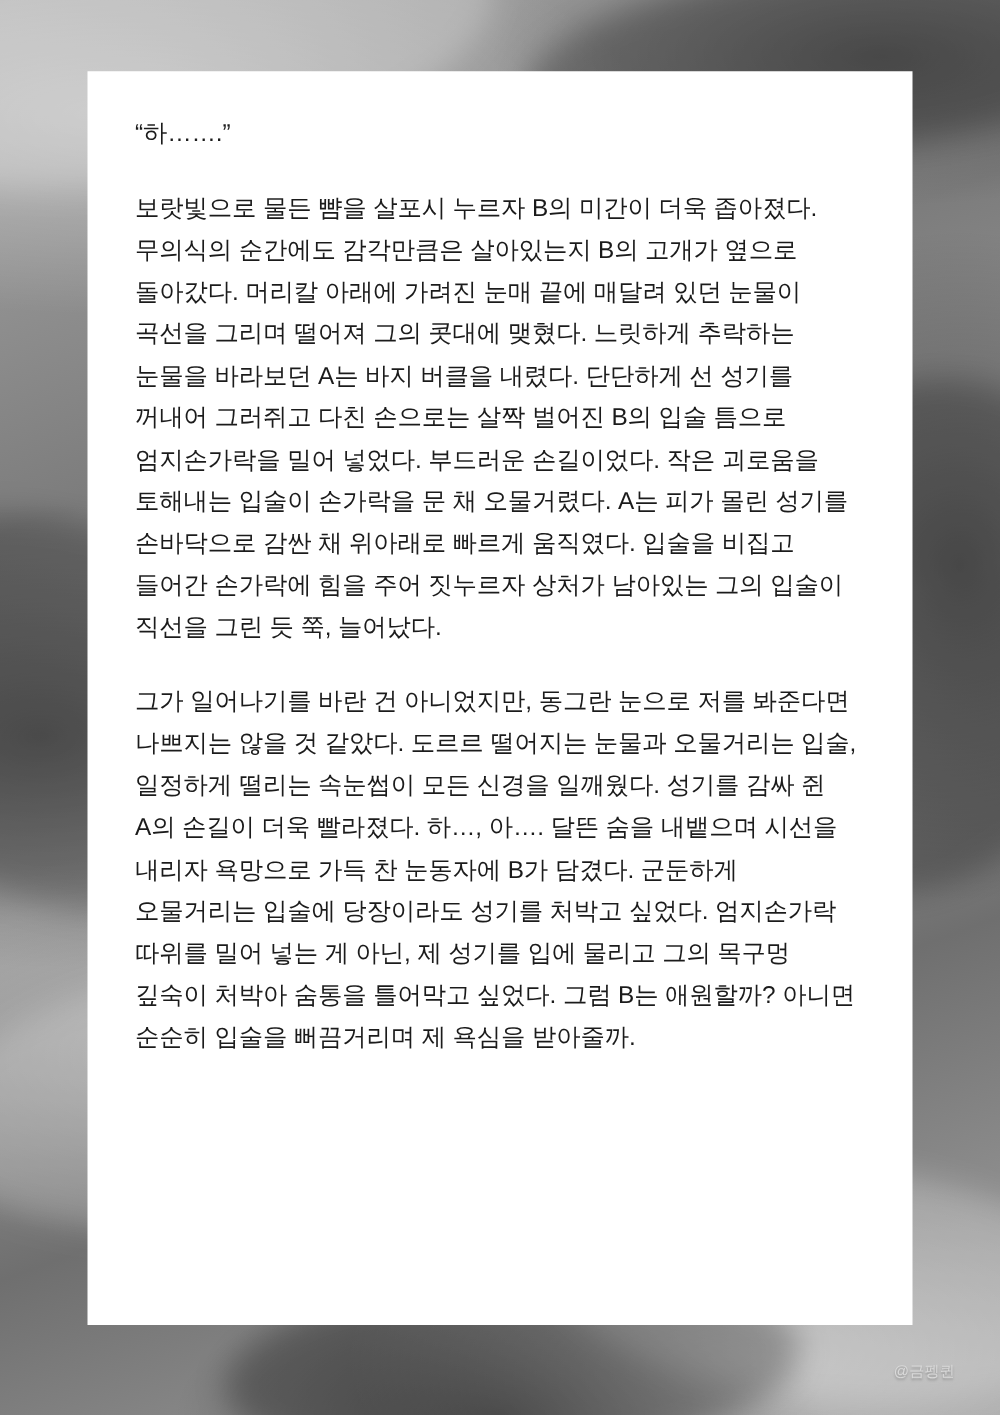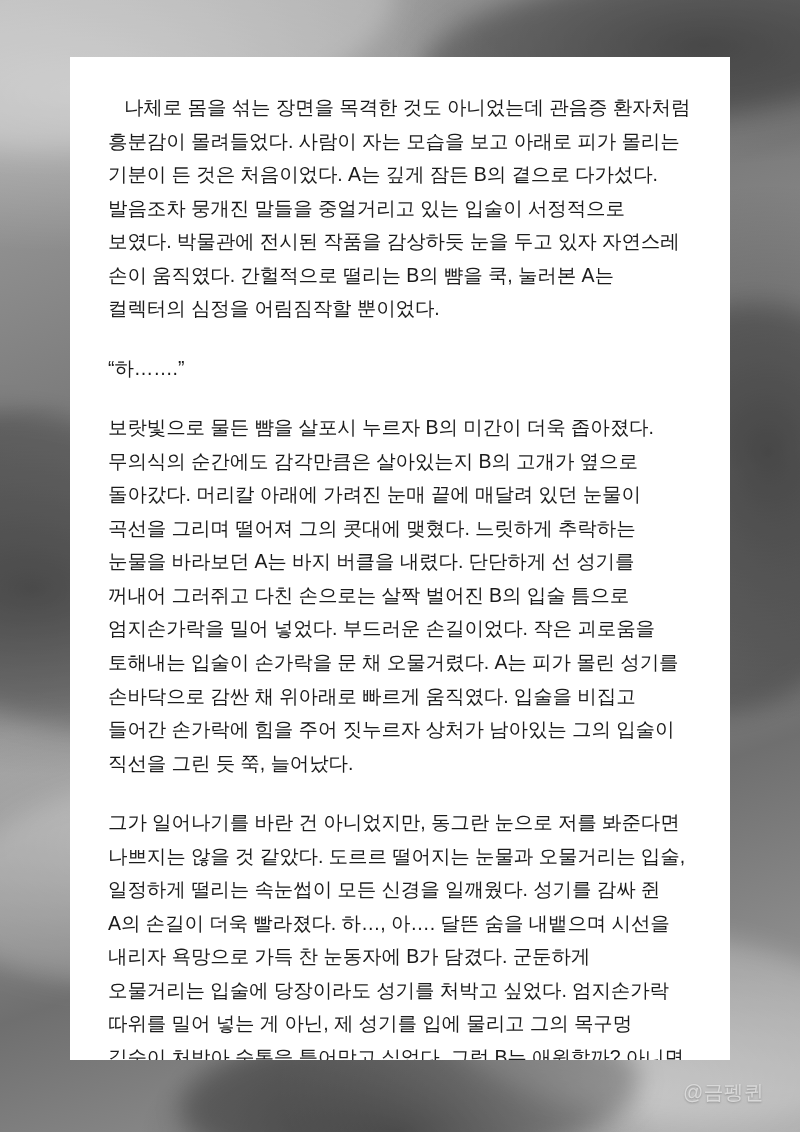--- a/index.html
+++ b/index.html
@@ -64,41 +64,40 @@
     word-break: keep-all;
     white-space: pre-wrap;
   }
   .para.indent { text-indent: 0; }
   .para:last-child { margin-bottom: 0; }
 
   #watermark {
     position: absolute;
     right: 36px;
     bottom: 26px;
-    font-size: 20px;
+    font-size: 12px;
     color: #d9d9d9;
     letter-spacing: 0.2px;
     text-shadow: 0 1px 2px rgba(0,0,0,0.25);
   }
 </style>
 </head>
 <body>
 
 <div id="page">
 
   <div class="ridge r1"></div>
   <div class="ridge r2"></div>
   <div class="ridge r3"></div>
   <div class="ridge r4"></div>
   <div class="ridge r5"></div>
   <div class="ridge r6"></div>
   <div class="ridge r7"></div>
 
   <div id="card">
-    <p class="para indent">   나체로 몸을 섞는 장면을 목격한 것도 아니었는데 관음증 환자처럼 흥분감이 몰려들었다. 사람이 자는 모습을 보고 아래로 피가 몰리는 기분이 든 것은 처음이었다. A는 깊게 잠든 B의 곁으로 다가섰다. 발음조차 뭉개진 말들을 중얼거리고 있는 입술이 서정적으로 보였다. 박물관에 전시된 작품을 감상하듯 눈을 두고 있자 자연스레 손이 움직였다. 간헐적으로 떨리는 B의 뺨을 쿡, 눌러본 A는 컬렉터의 심정을 어림짐작할 뿐이었다.</p>
     <p class="para">“하…….”</p>
     <p class="para">보랏빛으로 물든 뺨을 살포시 누르자 B의 미간이 더욱 좁아졌다. 무의식의 순간에도 감각만큼은 살아있는지 B의 고개가 옆으로 돌아갔다. 머리칼 아래에 가려진 눈매 끝에 매달려 있던 눈물이 곡선을 그리며 떨어져 그의 콧대에 맺혔다. 느릿하게 추락하는 눈물을 바라보던 A는 바지 버클을 내렸다. 단단하게 선 성기를 꺼내어 그러쥐고 다친 손으로는 살짝 벌어진 B의 입술 틈으로 엄지손가락을 밀어 넣었다. 부드러운 손길이었다. 작은 괴로움을 토해내는 입술이 손가락을 문 채 오물거렸다. A는 피가 몰린 성기를 손바닥으로 감싼 채 위아래로 빠르게 움직였다. 입술을 비집고 들어간 손가락에 힘을 주어 짓누르자 상처가 남아있는 그의 입술이 직선을 그린 듯 쭉, 늘어났다.</p>
     <p class="para">그가 일어나기를 바란 건 아니었지만, 동그란 눈으로 저를 봐준다면 나쁘지는 않을 것 같았다. 도르르 떨어지는 눈물과 오물거리는 입술, 일정하게 떨리는 속눈썹이 모든 신경을 일깨웠다. 성기를 감싸 쥔 A의 손길이 더욱 빨라졌다. 하…, 아…. 달뜬 숨을 내뱉으며 시선을 내리자 욕망으로 가득 찬 눈동자에 B가 담겼다. 군둔하게 오물거리는 입술에 당장이라도 성기를 처박고 싶었다. 엄지손가락 따위를 밀어 넣는 게 아닌, 제 성기를 입에 물리고 그의 목구멍 깊숙이 처박아 숨통을 틀어막고 싶었다. 그럼 B는 애원할까? 아니면 순순히 입술을 뻐끔거리며 제 욕심을 받아줄까.</p>
   </div>
 
   <div id="watermark">@금펭퀸</div>
 
 </div>
 
 </body></html>

